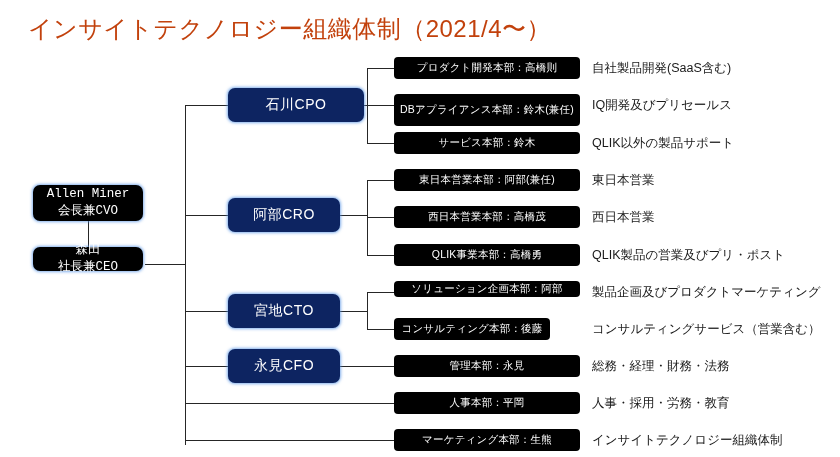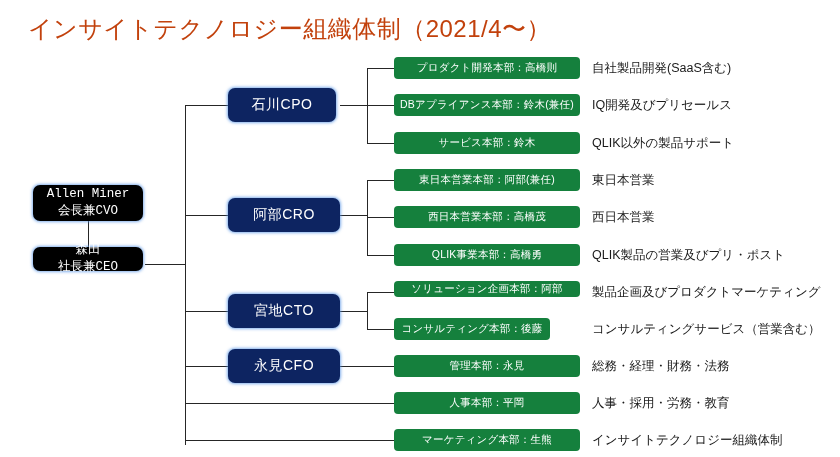--- a/index.html
+++ b/index.html
@@ -37,21 +37,21 @@
     flex-direction:column;
     font-family:Liberation Mono, monospace;
   }
   .cxo{
     background:#0d2461;
     border-radius:7px;
     box-shadow:0 0 3px 1px rgba(90,150,230,.75);
     font-size:14px;letter-spacing:.5px;
   }
   .dept{
-    background:#15803d;
+    background:#000000;
     border-radius:4px;
     font-size:10.5px;letter-spacing:.2px;
   }
   .desc{
     position:absolute;
     font-size:12.5px;color:#1a1a1a;
     white-space:nowrap;line-height:1;
     display:flex;align-items:center;
   }
 </style>
@@ -98,32 +98,32 @@
   <div class="box exec" style="left:33px;top:185px;width:110px;height:36px;">
     <span>Allen Miner</span>
     <span>会長兼CVO</span>
   </div>
 
   <div class="box exec" style="left:33px;top:247px;width:110px;height:24px;">
     <span>森田</span>
     <span>社長兼CEO</span>
   </div>
 
-  <div class="box cxo" style="left:228px;top:88px;width:108px;height:34px;">石川CPO</div>
+  <div class="box cxo" style="left:228px;top:88px;width:136px;height:34px;">石川CPO</div>
 
   <div class="box cxo" style="left:228px;top:198px;width:112px;height:34px;">阿部CRO</div>
 
   <div class="box cxo" style="left:228px;top:294px;width:112px;height:34px;">宮地CTO</div>
 
   <div class="box cxo" style="left:228px;top:349px;width:112px;height:34px;">永見CFO</div>
 
   <div class="box dept" style="left:394px;top:57px;width:186px;height:22px;">プロダクト開発本部：高橋則</div>
   <div class="desc" style="left:592px;top:57px;height:22px;">自社製品開発(SaaS含む)</div>
 
-  <div class="box dept" style="left:394px;top:94px;width:186px;height:22px;">DBアプライアンス本部：鈴木(兼任)</div>
+  <div class="box dept" style="left:394px;top:94px;width:186px;height:32px;">DBアプライアンス本部：鈴木(兼任)</div>
   <div class="desc" style="left:592px;top:94px;height:22px;">IQ開発及びプリセールス</div>
 
   <div class="box dept" style="left:394px;top:132px;width:186px;height:22px;">サービス本部：鈴木</div>
   <div class="desc" style="left:592px;top:132px;height:22px;text-align:right;">QLIK以外の製品サポート</div>
 
   <div class="box dept" style="left:394px;top:169px;width:186px;height:22px;">東日本営業本部：阿部(兼任)</div>
   <div class="desc" style="left:592px;top:169px;height:22px;">東日本営業</div>
 
   <div class="box dept" style="left:394px;top:206px;width:186px;height:22px;">西日本営業本部：高橋茂</div>
   <div class="desc" style="left:592px;top:206px;height:22px;">西日本営業</div>

